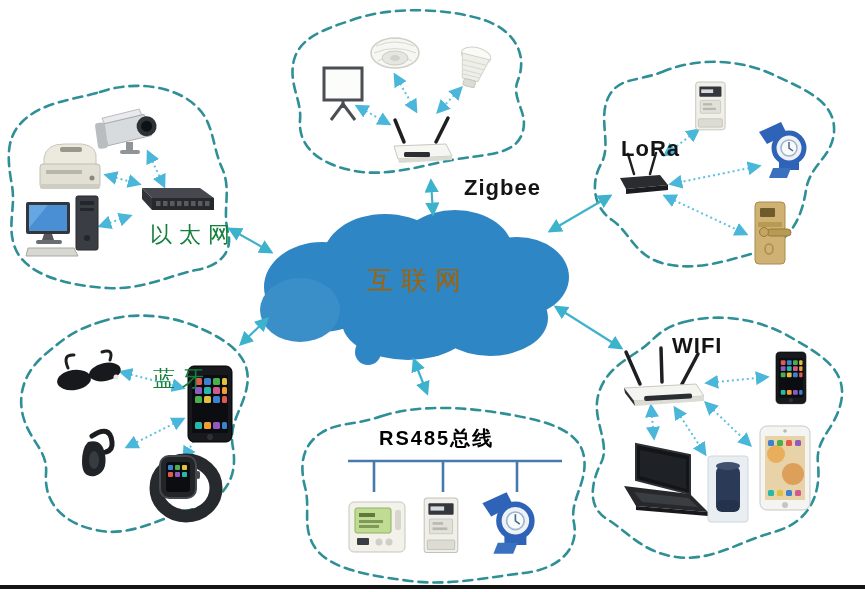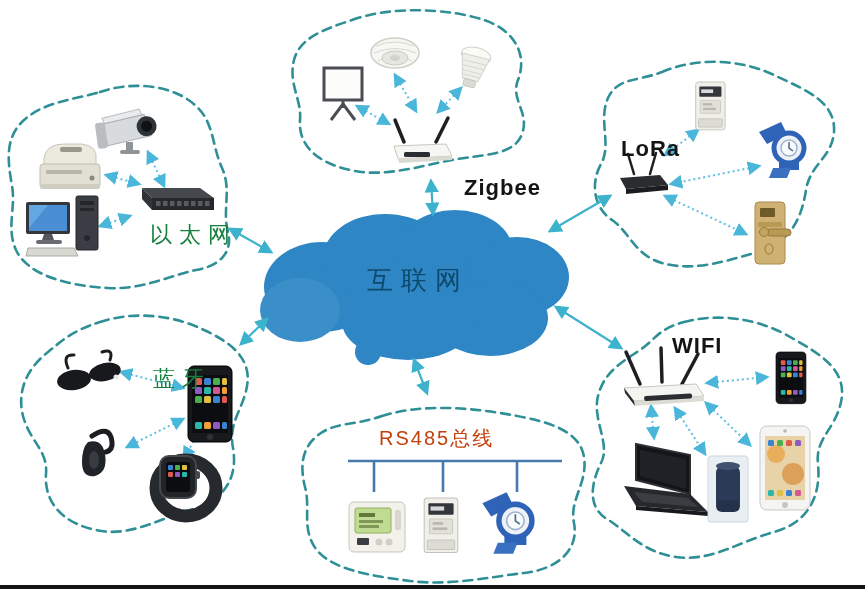--- a/index.html
+++ b/index.html
@@ -2,24 +2,24 @@
 <html><head>
 <meta charset="utf-8">
 <style>
   html,body{margin:0;padding:0;background:#ffffff;}
   .stage{
     position:relative;width:865px;height:592px;overflow:hidden;
     background:#ffffff;font-family:"Liberation Sans",sans-serif;
   }
   .stage svg.layer{position:absolute;left:0;top:0;}
   .lbl{position:absolute;color:#1c1c1c;white-space:nowrap;line-height:1;}
-  .lbl-cloud{color:#0c4a6e;font-size:26px;letter-spacing:8px;font-weight:500;}
+  .lbl-cloud{color:#a16207;font-size:26px;letter-spacing:8px;font-weight:500;}
   .lbl-cn{font-family:"Liberation Serif",serif;font-size:22px;letter-spacing:7px;color:#15803d;}
   .lbl-latin{font-size:22px;font-weight:600;letter-spacing:1px;color:#141414;}
-  .lbl-rs485{font-family:"Liberation Sans",sans-serif;font-size:20px;font-weight:400;letter-spacing:2px;color:#c2410c;}
+  .lbl-rs485{font-family:"Liberation Sans",sans-serif;font-size:20px;font-weight:700;letter-spacing:2px;color:#000000;}
   .bottom-bar{position:absolute;left:0;top:585px;width:865px;height:4px;background:#141414;}
 </style>
 </head>
 <body>
 
 <div class="stage">
 
 <svg class="layer" width="865" height="592" viewBox="0 0 865 592">
   <defs>
     <marker id="ah-teal" viewBox="0 0 10 10" refX="8" refY="5" markerWidth="6.5" markerHeight="6.5" orient="auto-start-reverse">

